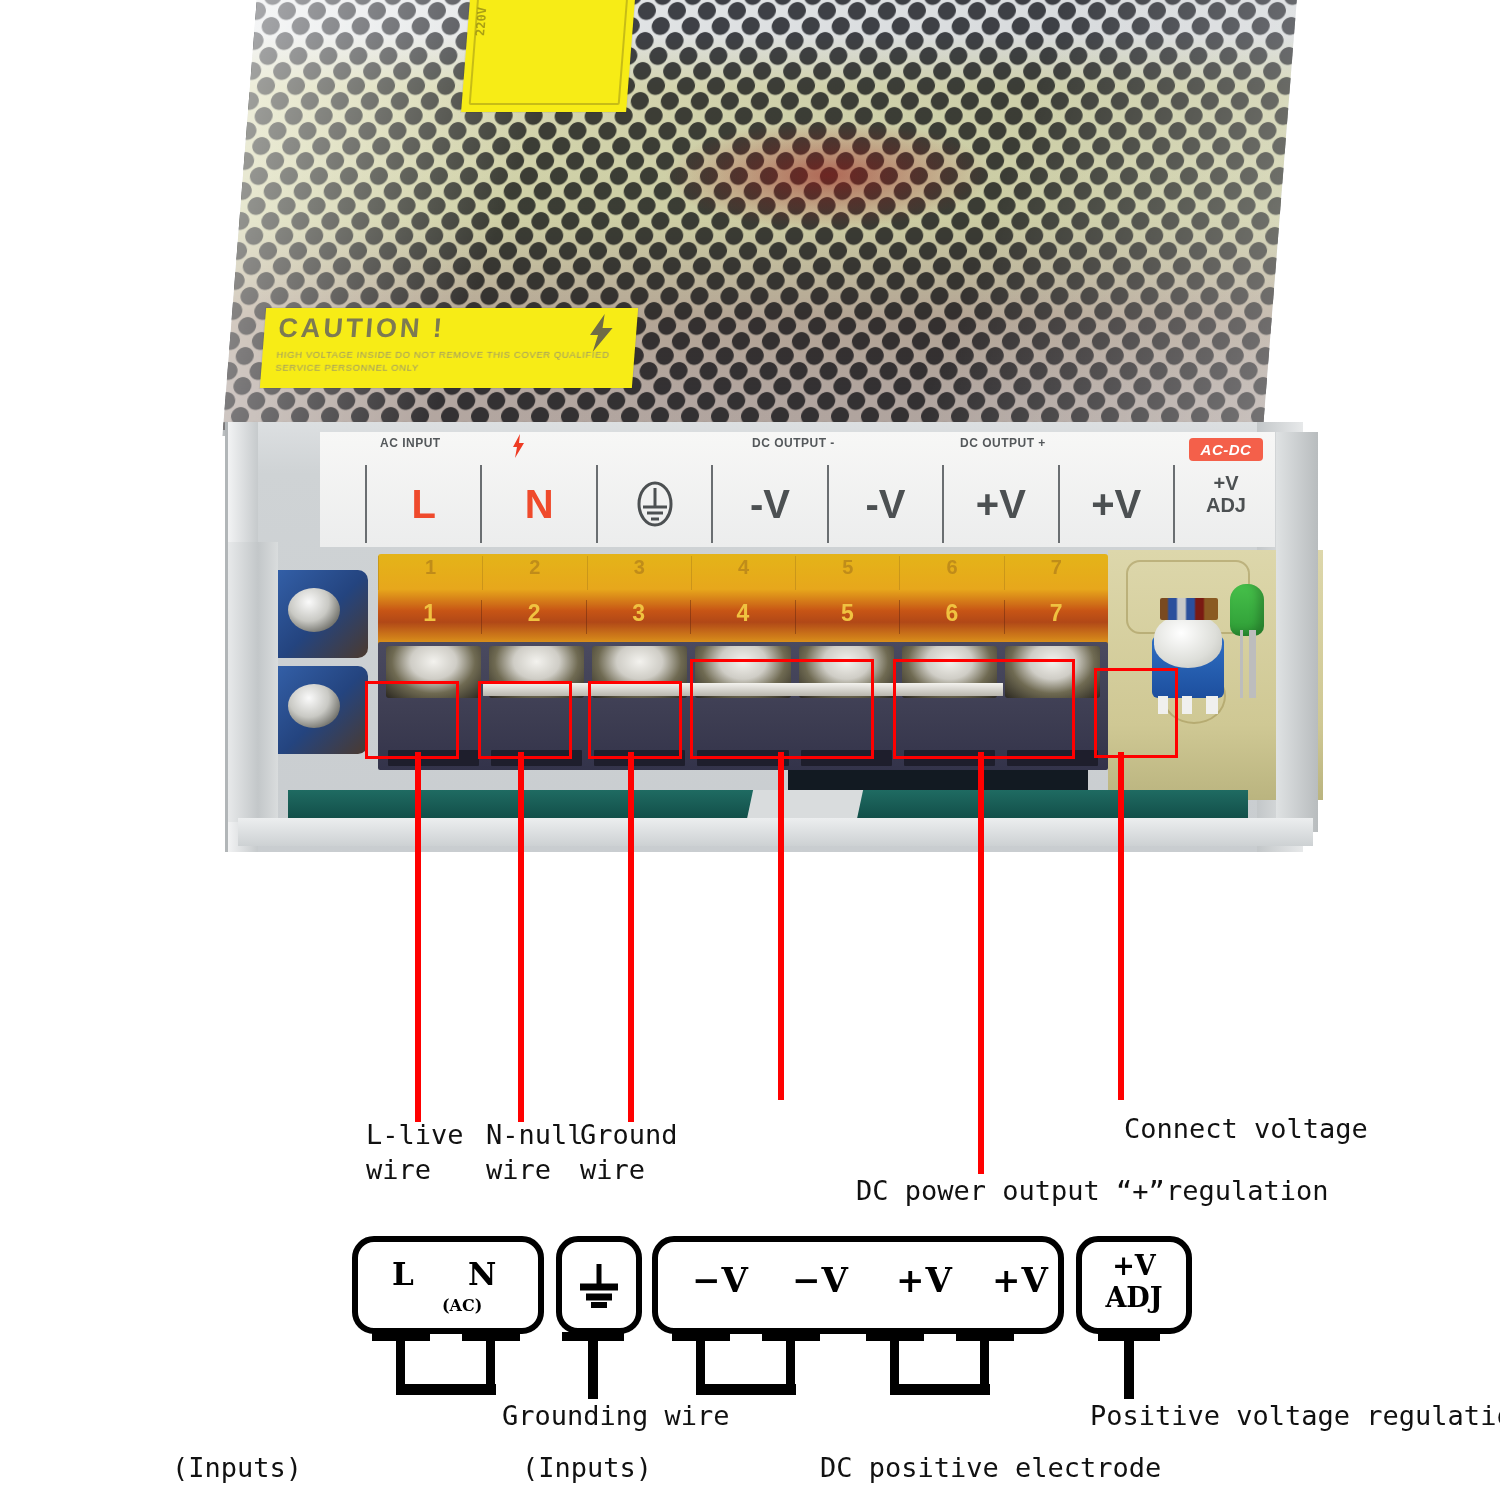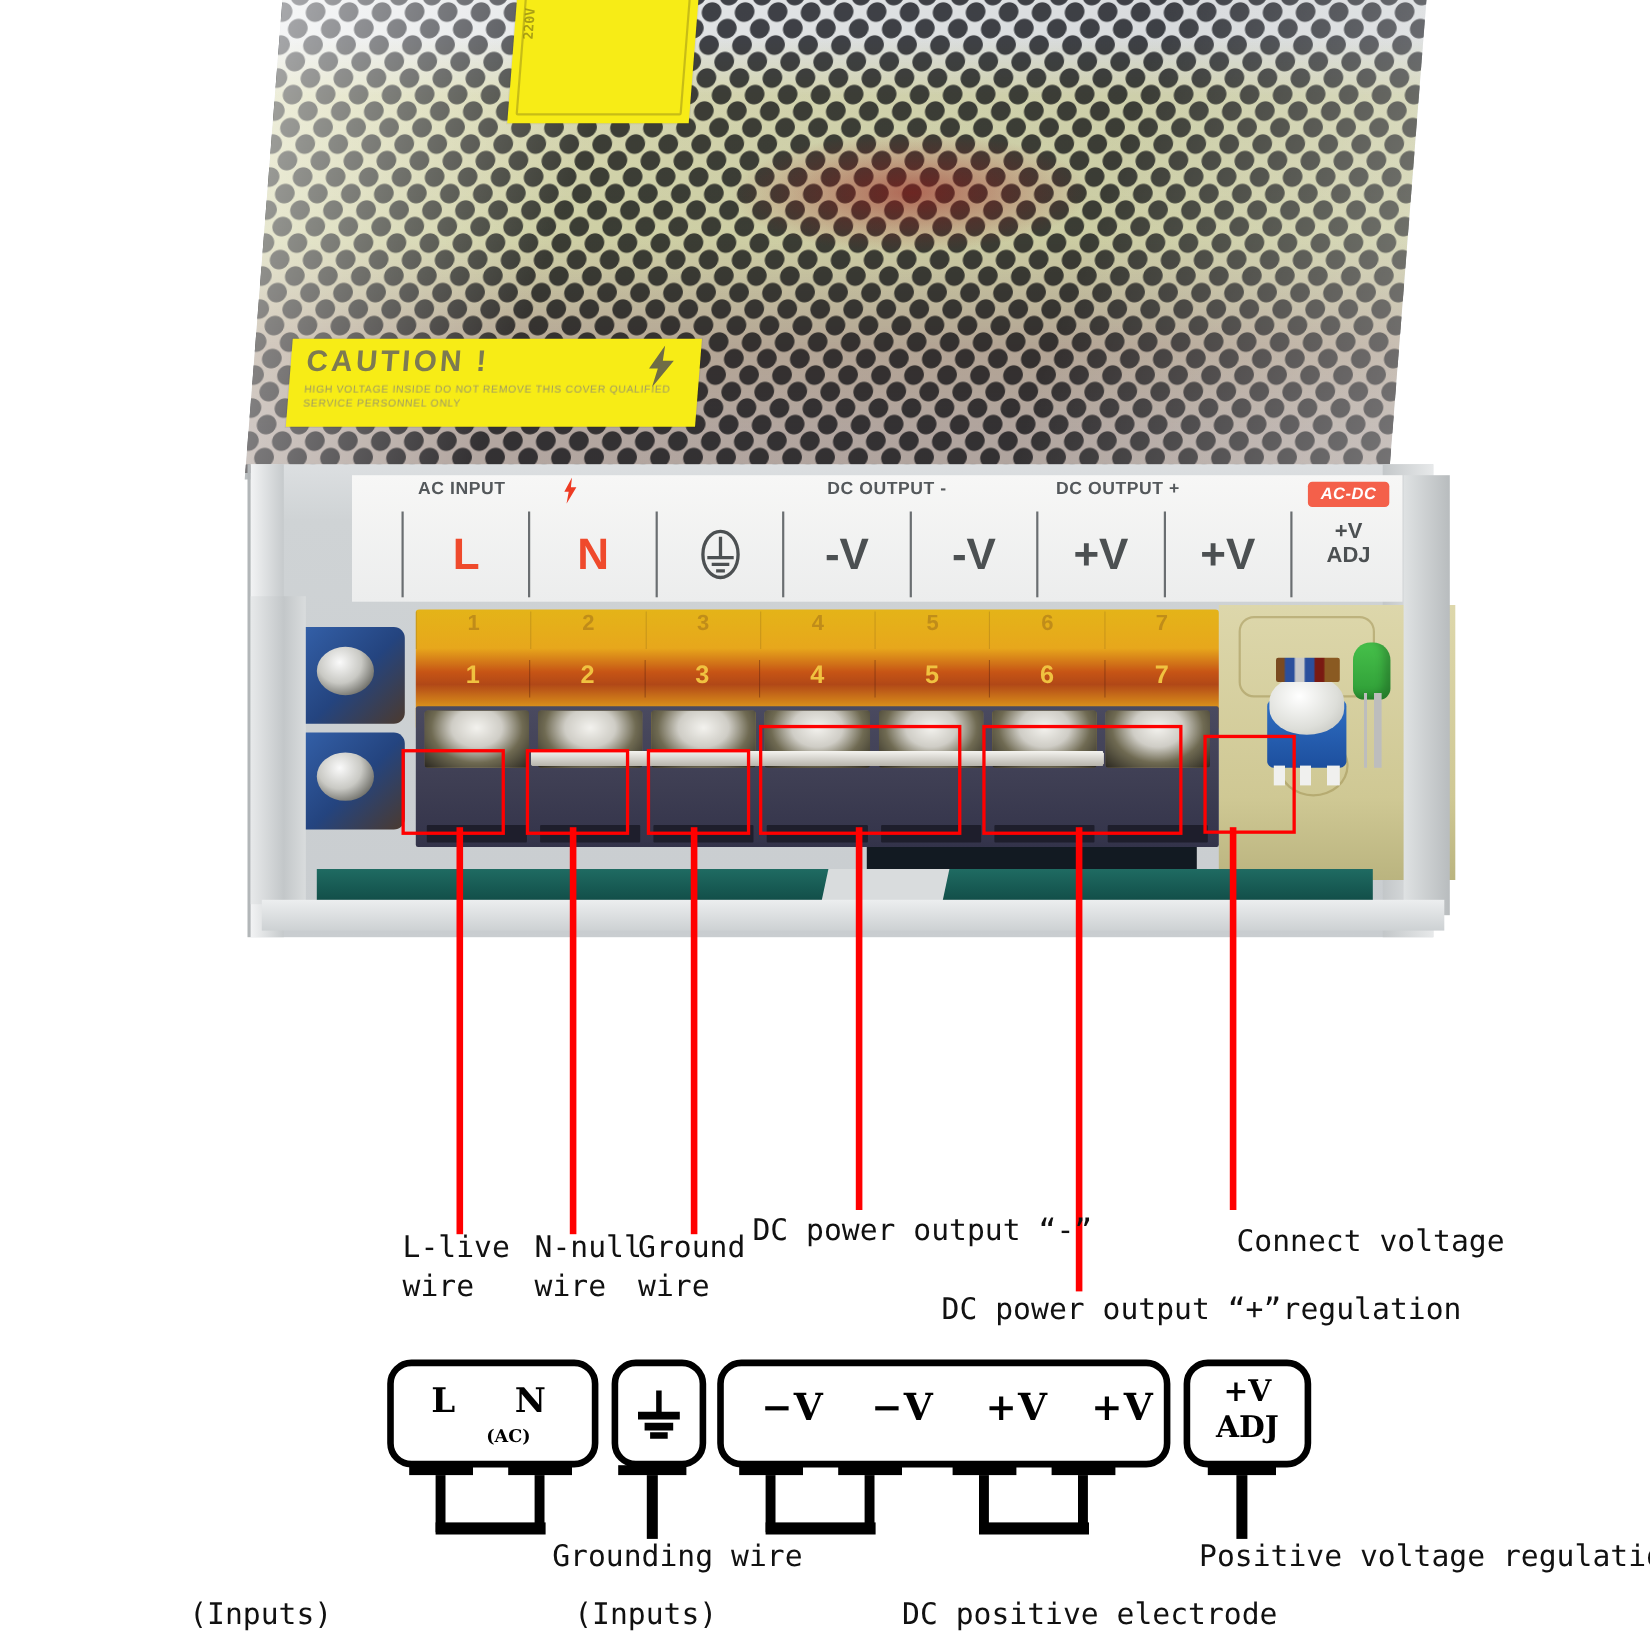--- a/index.html
+++ b/index.html
@@ -90,21 +90,21 @@
   }
 
   
   .legend{
     position:absolute;left:92px;top:10px;width:955px;height:115px;
     background:linear-gradient(to bottom,#f7f7f6,#eceded);
   }
   .legend-head{position:absolute;left:0;top:4px;width:100%;height:26px;}
   .legend-head span{
     position:absolute;font-family:"Liberation Sans",sans-serif;font-weight:bold;
-    font-size:16px;color:#54585b;letter-spacing:.5px;white-space:nowrap;
+    font-size:12px;color:#54585b;letter-spacing:.5px;white-space:nowrap;
   }
   .lh-ac{left:60px;top:0;}
   .lh-dcm{left:400px;top:0;margin-left:32px;}
   .lh-dcp{left:640px;top:0;}
   .acbolt{position:absolute;left:192px;top:-2px;width:13px;height:24px;color:#ee3b23;}
 
   .cells{position:absolute;left:45px;top:33px;width:810px;height:78px;display:flex;}
   .cell{
     flex:1;border-left:2px solid #6a6e71;
     display:flex;align-items:center;justify-content:center;
@@ -459,21 +459,20 @@
   <div class="leader" style="left:778px;top:752px;height:348px;"></div>
   <div class="leader" style="left:978px;top:752px;height:422px;"></div>
   <div class="leader" style="left:1118px;top:752px;height:348px;"></div>
 
   <div class="callout" style="left:366px;top:1118px;">L-live
 wire</div>
   <div class="callout" style="left:486px;top:1118px;">N-null
 wire</div>
   <div class="callout" style="left:580px;top:1118px;">Ground
 wire</div>
-  <div class="callout" style="left:684px;top:1102px;">DC power output “-”</div>
   <div class="callout" style="left:856px;top:1174px;">DC power output “+”</div>
   <div class="callout" style="left:1124px;top:1112px;">Connect voltage</div>
   <div class="callout" style="left:1166px;top:1174px;">regulation</div>
 
   <div class="schem">
 
     <div class="sbox sb-ln">
       <span class="ln-l">L</span>
       <span class="ln-n">N</span>
       <span class="ln-ac">(AC)</span>

